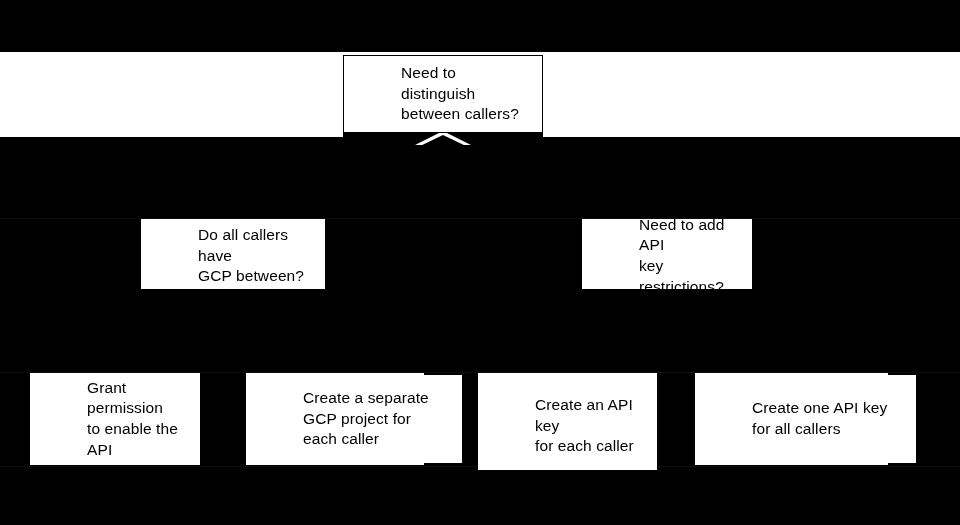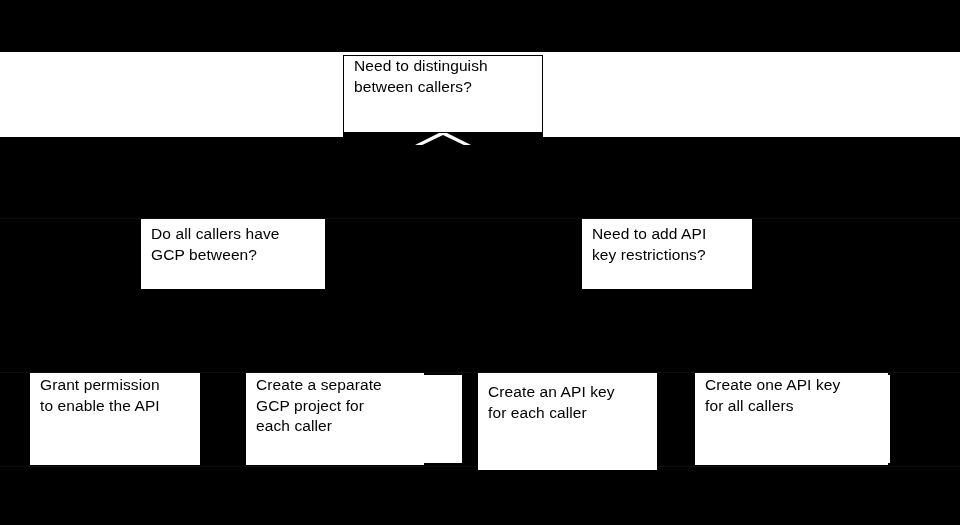--- a/index.html
+++ b/index.html
@@ -42,24 +42,26 @@
     position: absolute;
     background: #000000;
   }
 
   
   .node {
     position: absolute;
     background: #ffffff;
     box-sizing: border-box;
     display: flex;
+    align-items: center;
     color: #000000;
     font-size: 15.5px;
     line-height: 1.33;
     letter-spacing: 0.1px;
+    padding-left: 47px;
   }
   .node .node-label {
     display: block;
     padding: 0 10px;
     white-space: pre-line;
   }
   .node.bordered {
     border: 1.6px solid #000000;
   }
 
@@ -121,18 +123,18 @@
     <span class="node-label">Create a separate
 GCP project for
 each caller</span>
   </div>
 
   <div class="node" style="left:478px; top:382px; width:179px; height:88px;">
     <span class="node-label">Create an API key
 for each caller</span>
   </div>
 
-  <div class="node" style="left:695px; top:375px; width:195px; height:88px;">
+  <div class="node" style="left:695px; top:375px; width:221px; height:88px;">
     <span class="node-label">Create one API key
 for all callers</span>
   </div>
 
 </div>
 
 </body></html>

